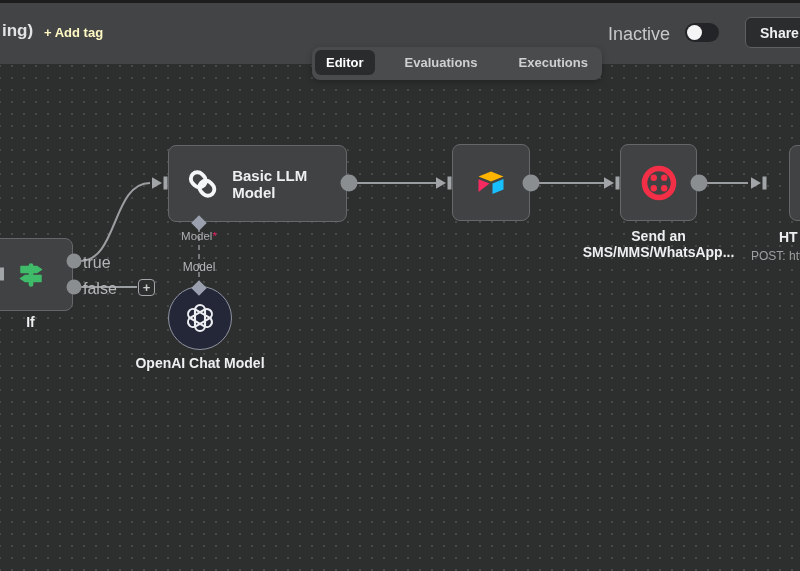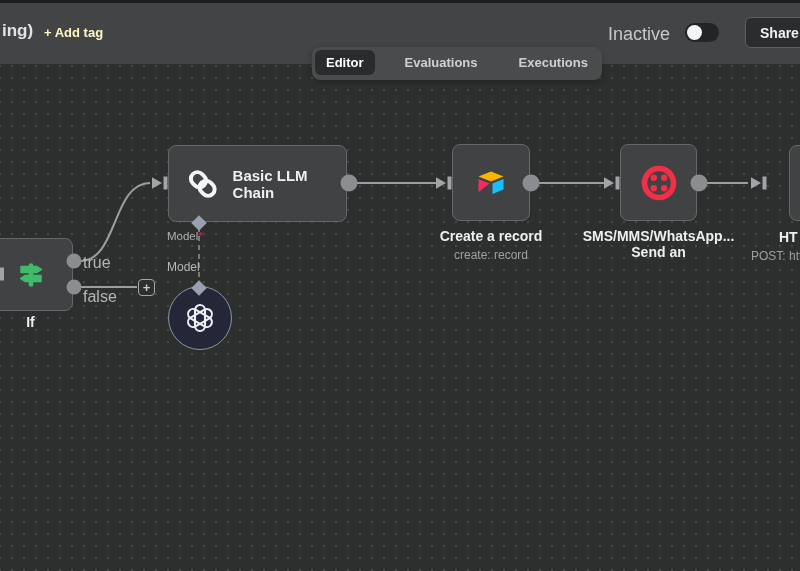--- a/index.html
+++ b/index.html
@@ -36,21 +36,21 @@
 
   .node { position:absolute; background:#414244; border:1.8px solid #65686b; border-radius:8px; z-index:2;
           display:flex; align-items:center; justify-content:center; cursor:pointer; }
   .node-label { position:absolute; z-index:2; color:#eeeff0; font-size:14px; font-weight:700; text-align:center; line-height:16px; }
   .node-sub { color:#9da0a2; font-size:12px; font-weight:400; margin-top:3px; }
   .llm-node { flex-direction:row; justify-content:flex-start; gap:11px; padding-left:15px; }
   .llm-title { color:#eeeff0; font-size:15px; font-weight:700; }
   .round-node { border-radius:50%; background:#242738; border:1.6px solid #8f93a0; }
 
   .tf-label { position:absolute; z-index:4; font-size:16px; color:#b4b6b8; }
-  .model-label { position:absolute; z-index:4; width:64px; text-align:left; font-size:11.5px; color:#aeb0b3; }
+  .model-label { position:absolute; z-index:4; width:64px; text-align:center; font-size:11.5px; color:#aeb0b3; }
   .req { color:#ea1f60; }
   .plus-btn { position:absolute; left:138px; top:279px; width:17px; height:17px; z-index:4; background:#2d2e2e;
               border:1.6px solid #a3a5a8; border-radius:4px; color:#c9cbcd; font-size:13px; font-weight:700;
               display:flex; align-items:center; justify-content:center; line-height:1; cursor:pointer; }
 </style>
 </head>
 <body>
 
 <div id="app">
 
@@ -77,71 +77,68 @@
       <svg width="36" height="36" viewBox="0 0 36 36">
         <g fill="#3fbb69" stroke="#3fbb69" stroke-width="1.5" stroke-linejoin="round">
           <rect x="16.4" y="7" width="3.2" height="22" rx="1.6"></rect>
           <path d="M8 9.5 H24 L28.5 12.5 24 15.5 H8 Z"></path>
           <path d="M28 18.5 H12 L7.5 21.5 12 24.5 H28 Z"></path>
         </g>
       </svg>
     </div>
     <div class="node-label" style="left:-12px; top:250px; width:85px;">If</div>
     <div class="tf-label" style="left:83px; top:190px;">true</div>
-    <div class="tf-label" style="left:83px; top:216px;margin-top:8px;">false</div>
+    <div class="tf-label" style="left:83px; top:216px;">false</div>
     <button class="plus-btn" style="left:138px; top:215px;">+</button>
 
     <div class="node llm-node" style="left:168px; top:81px; width:179px; height:77px;">
       <svg width="40" height="40" viewBox="0 0 40 40">
         <g transform="rotate(-45 20 20)" stroke="#f5f6f7" stroke-width="4.2" fill="none" stroke-linecap="round">
           <rect x="13" y="5" width="14" height="17" rx="7"></rect>
           <rect x="13" y="18" width="14" height="17" rx="7"></rect>
         </g>
       </svg>
-      <span class="llm-title">Basic LLM Chain</span>
+      <span class="llm-title">Basic LLM Model</span>
     </div>
     <div class="model-label" style="left:167px; top:166px;">
       <span>Model</span><span class="req">*</span>
     </div>
     <div class="model-label" style="left:167px; top:196px; font-size:12px; color:#b4b6b9;">Model</div>
 
     <div class="node round-node" style="left:168px; top:222px; width:64px; height:64px;">
       <svg width="30" height="30" viewBox="0 0 30 30">
         <g fill="none" stroke="#eceef2" stroke-width="2.1">
           <rect x="10" y="2" width="10" height="26" rx="5"></rect>
           <rect x="10" y="2" width="10" height="26" rx="5" transform="rotate(60 15 15)"></rect>
           <rect x="10" y="2" width="10" height="26" rx="5" transform="rotate(120 15 15)"></rect>
         </g>
       </svg>
     </div>
+    <div class="node-label" style="left:118px; top:291px; width:164px;">OpenAI Chat Model</div>
 
     <div class="node" style="left:452px; top:80px; width:78px; height:77px;">
       <svg width="36" height="36" viewBox="0 0 36 36">
         <polygon points="18,6.5 30.5,11.6 18,16.6 5.5,11.6" fill="#fcb400"></polygon>
         <polygon points="30.5,14 30.5,24.6 19.5,28.9 19.5,18.4" fill="#18bfff"></polygon>
         <polygon points="5.5,14.2 16.5,18.5 5.5,27" fill="#f82b60"></polygon>
       </svg>
-    </div>
-    <div class="node-label" style="left:406px; top:164px; width:170px;">
-      <div>Create a record</div>
-      <div class="node-sub">create: record</div>
     </div>
 
     <div class="node" style="left:620px; top:80px; width:77px; height:77px;">
       <svg width="42" height="42" viewBox="0 0 42 42">
         <circle cx="21" cy="21" r="14.5" fill="none" stroke="#f22f46" stroke-width="5.6"></circle>
         <circle cx="15.8" cy="15.8" r="3.2" fill="#f22f46"></circle>
         <circle cx="26.2" cy="15.8" r="3.2" fill="#f22f46"></circle>
         <circle cx="15.8" cy="26.2" r="3.2" fill="#f22f46"></circle>
         <circle cx="26.2" cy="26.2" r="3.2" fill="#f22f46"></circle>
       </svg>
     </div>
     <div class="node-label" style="left:575px; top:164px; width:167px;">
+      <div>Send an</div>
       <div>SMS/MMS/WhatsApp...</div>
-      <div>Send an</div>
     </div>
 
     <div class="node" style="left:789px; top:81px; width:60px; height:76px;"></div>
     <div class="node-label" style="left:779px; top:165px; width:60px; text-align:left;">HT</div>
     <div class="node-sub" style="position:absolute; left:751px; top:182px; z-index:2; white-space:nowrap;">POST: http</div>
 
     <svg class="overlay" viewBox="0 0 800 507">
 
       <path class="wire" d="M80 197 C118 197 112 119 150 119"></path>
       <path class="wire" d="M81 223 H137"></path>

